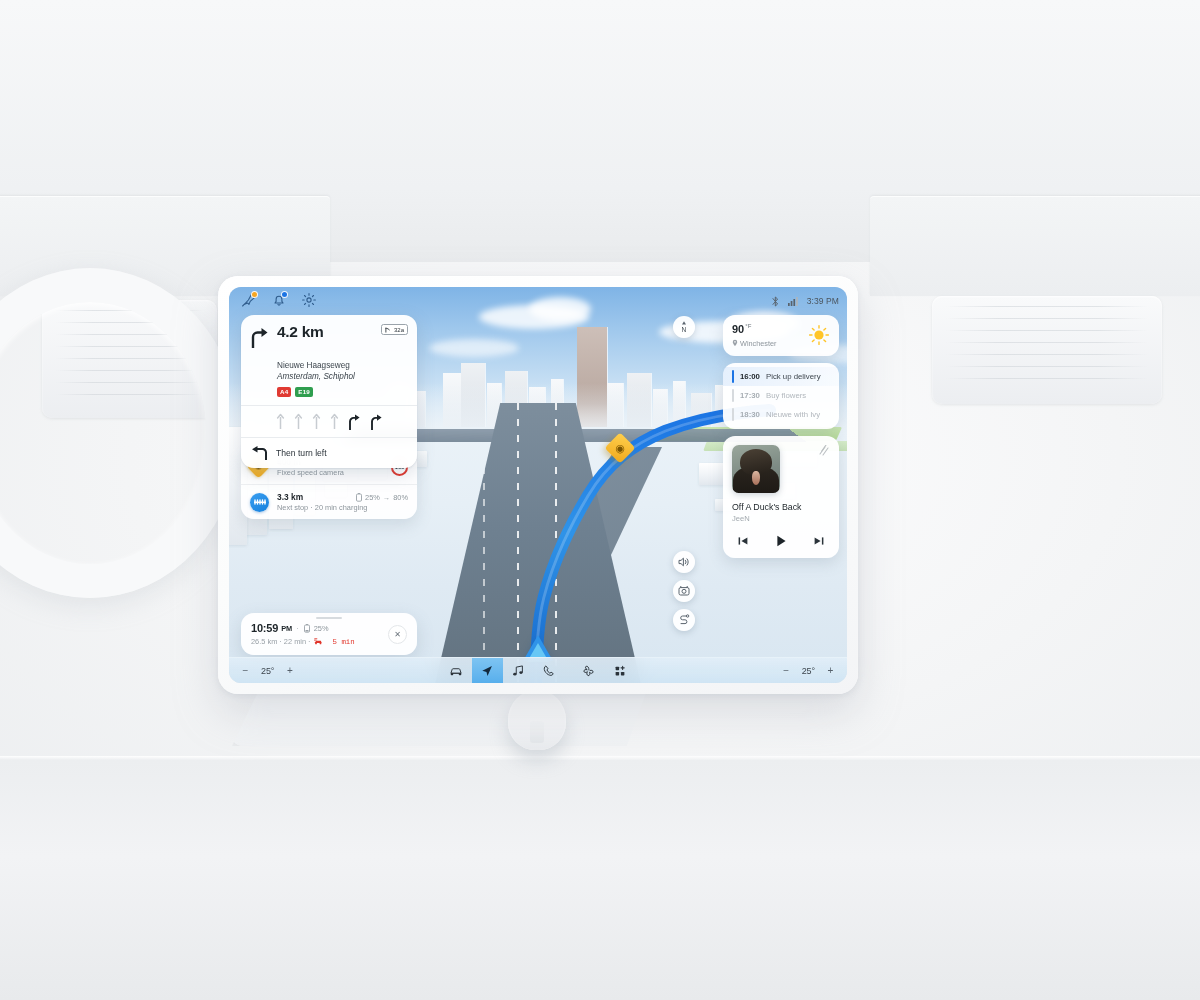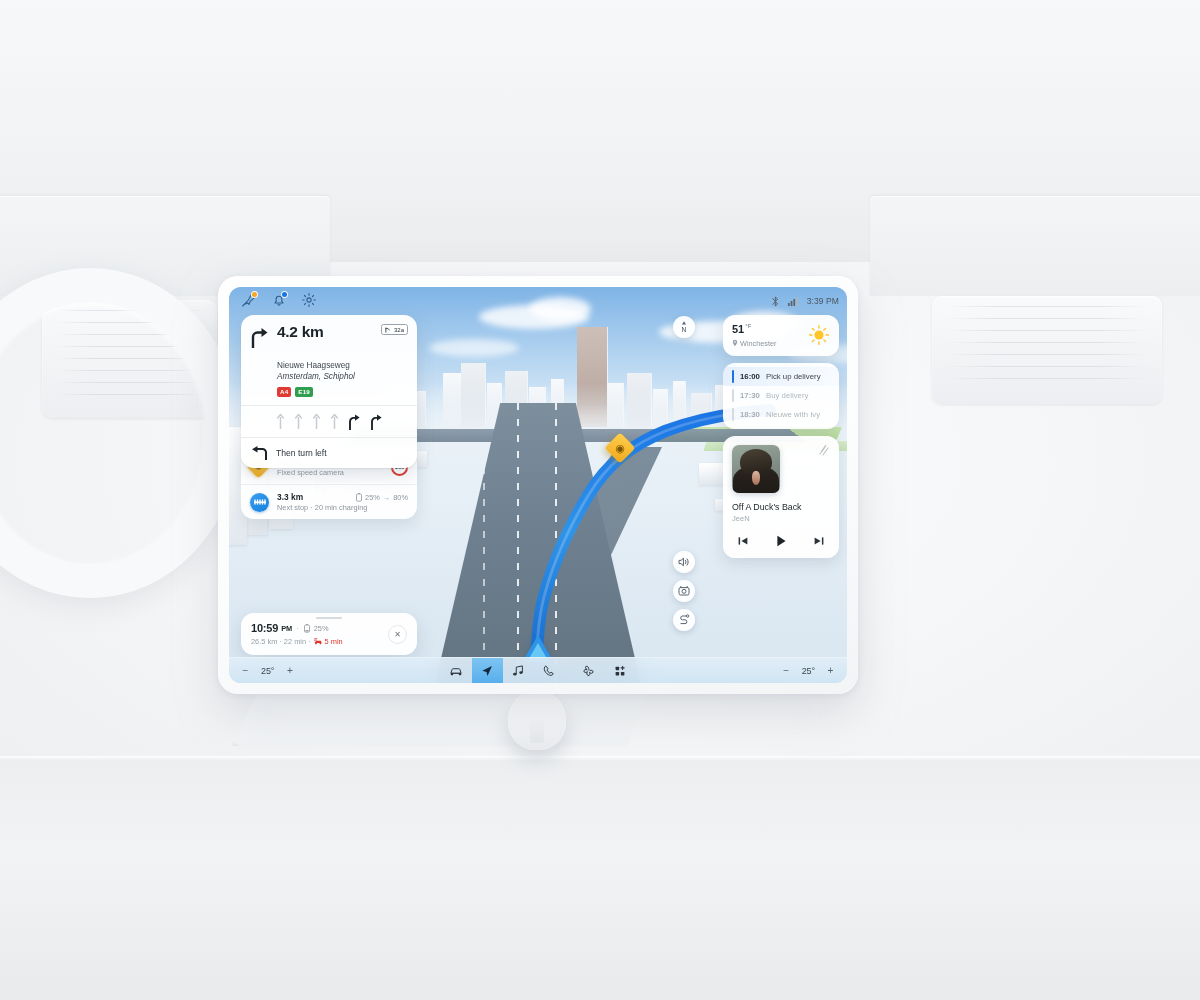--- a/index.html
+++ b/index.html
@@ -287,21 +287,21 @@
     content:""; position:absolute; left:50%; top:4px; transform:translateX(-50%);
     width:26px; height:2px; border-radius:2px; background:#d7dbdf;
   }
   .eta-body { flex:1; min-width:0; }
   .eta-line1 { display:flex; align-items:center; gap:3px; }
   .eta-time { font-size:11px; font-weight:700; color:#1d2429; letter-spacing:-.2px; }
   .eta-ampm { font-size:7.4px; font-weight:700; color:#1d2429; }
   .eta-dot  { font-size:7.4px; color:#aeb5bb; margin:0 1px; }
   .eta-batt { font-size:7.4px; color:#8d959c; }
   .eta-line2 { font-size:7.4px; color:#98a0a7; margin-top:3px; display:flex; align-items:center; gap:3px; }
-  .eta-delay { color:#e0352b; display:flex; align-items:center; gap:2px; }
+  .eta-delay { color:#e0352b; display:flex; align-items:center; gap:10px;font-family:Liberation Mono, monospace; }
   .eta-close {
     width:19px; height:19px; border-radius:50%; flex:0 0 19px;
     border:1px solid #e3e6e9; background:#fff;
     display:flex; align-items:center; justify-content:center;
     font-size:8px; color:#6b747c; cursor:pointer;
   }
 
   
   #compass {
     position:absolute; right:152px; top:29px; width:22px; height:22px; border-radius:50%;
@@ -717,21 +717,21 @@
         <circle cx="9.6" cy="2" r="1.2" fill="none" stroke="#5a646e" stroke-width="1"></circle>
       </svg>
     </div>
   </div>
 
   <div id="rightcol">
 
     <div class="widget" id="weather">
       <div>
         <div class="w-temp">
-          <span>51</span><sup>°F</sup>
+          <span>90</span><sup>°F</sup>
         </div>
         <div class="w-loc">
           <svg width="6" height="8" viewBox="0 0 7 9">
             <path d="M3.5 0.6 a2.6 2.6 0 0 1 2.6 2.6 c0 1.9-2.6 4.8-2.6 4.8 S0.9 5.1 0.9 3.2 A2.6 2.6 0 0 1 3.5 0.6z" fill="#9aa1a8"></path>
             <circle cx="3.5" cy="3.2" r="0.9" fill="#fff"></circle>
           </svg>
           <span>Winchester</span>
         </div>
       </div>
       <div class="sun">
@@ -746,21 +746,21 @@
 
     <div class="widget" id="calendar">
       <div class="cal-row active">
         <span class="bar"></span>
         <span class="cal-time">16:00</span>
         <span class="cal-title">Pick up delivery</span>
       </div>
       <div class="cal-row">
         <span class="bar"></span>
         <span class="cal-time">17:30</span>
-        <span class="cal-title">Buy delivery</span>
+        <span class="cal-title">Buy flowers</span>
       </div>
       <div class="cal-row">
         <span class="bar"></span>
         <span class="cal-time">18:30</span>
         <span class="cal-title">Nieuwe with Ivy</span>
       </div>
     </div>
 
     <div class="widget" id="media">
       <div class="m-top">

